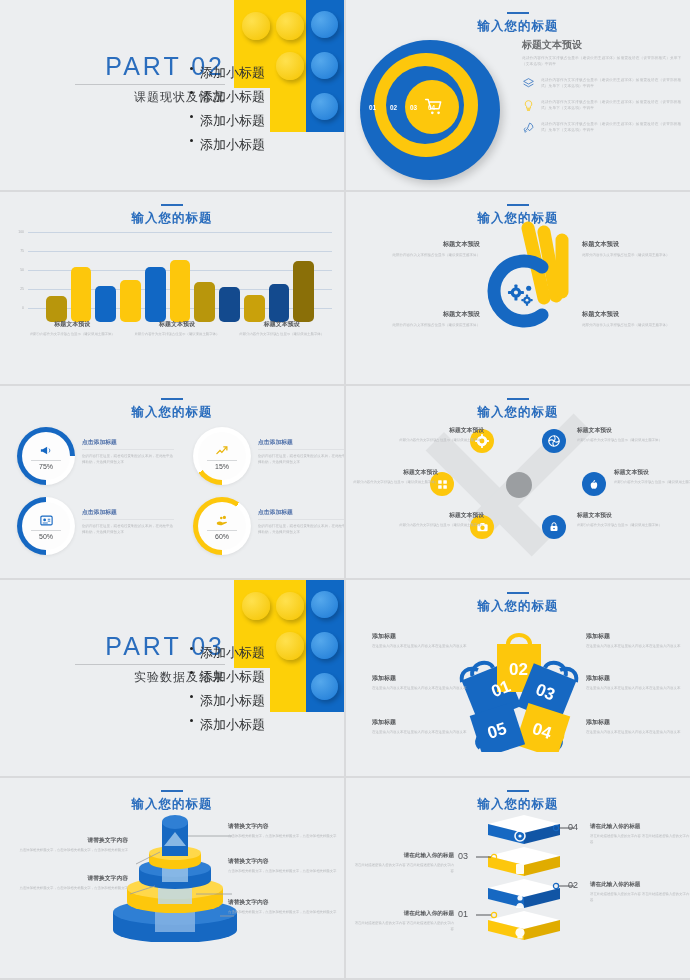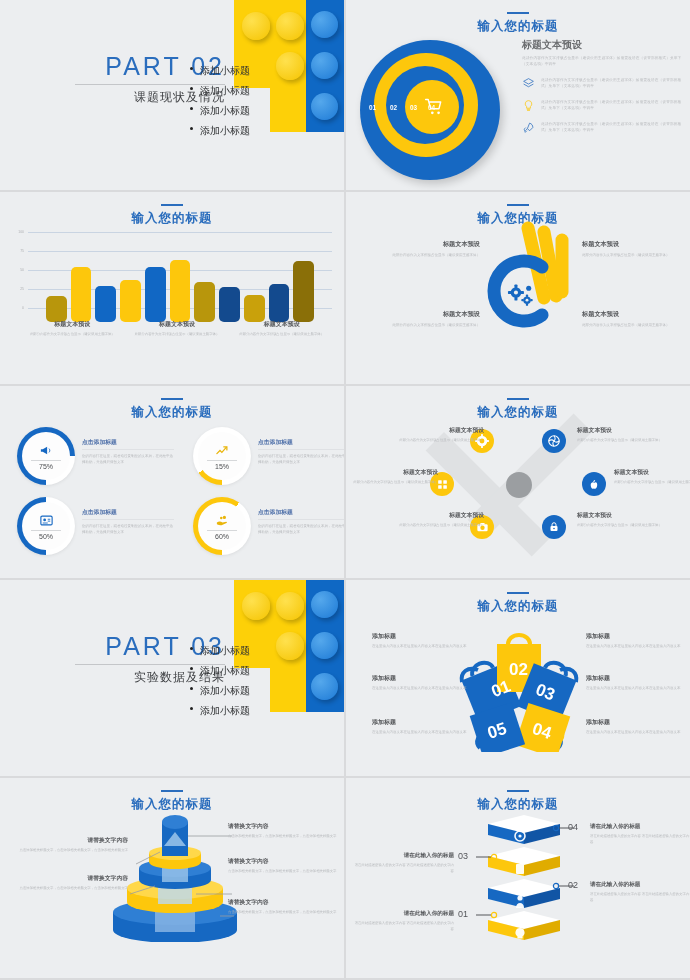--- a/index.html
+++ b/index.html
@@ -41,21 +41,21 @@
   .lego .bcol{position:absolute;left:72px;top:0;width:38px;height:132px;background:#0f68c4;}
   .stud{position:absolute;border-radius:50%;box-shadow:2px 3px 4px rgba(0,0,0,.22);}
   .stud.y{background:radial-gradient(circle at 35% 32%,#ffe14e,#f5c400);}
   .stud.b{background:radial-gradient(circle at 35% 32%,#55a8ec,#1d7ad6);}
   .part-wrap{position:absolute;left:0;top:54px;width:225px;text-align:right;}
   .part-no{font-size:25px;color:#2a6dbd;letter-spacing:3px;line-height:1;}
   .part-rule{height:1px;background:#c4c6c9;margin:5px 0 4px auto;width:150px;}
   .part-sub{font-size:12px;color:#3d3f42;letter-spacing:1px;}
   .bullets{position:absolute;left:190px;top:64px;}
   .bullets li{
-    list-style:none;font-size:10px;color:#2d2f31;margin:0 16px 6px 0;
+    list-style:none;font-size:13px;color:#2d2f31;margin:0 16px 6px 0;
     position:relative;padding-left:10px;white-space:nowrap;
   }
   .bullets li:before{
     content:"";position:absolute;left:0;top:3px;width:3.2px;height:3.2px;
     background:#222;border-radius:50%;
   }
   .bullets ul{margin:0;padding:0;}
   
   .blurtxt{color:#b6b8bb;font-size:3.6px;line-height:1.75;letter-spacing:.2px;}
   

